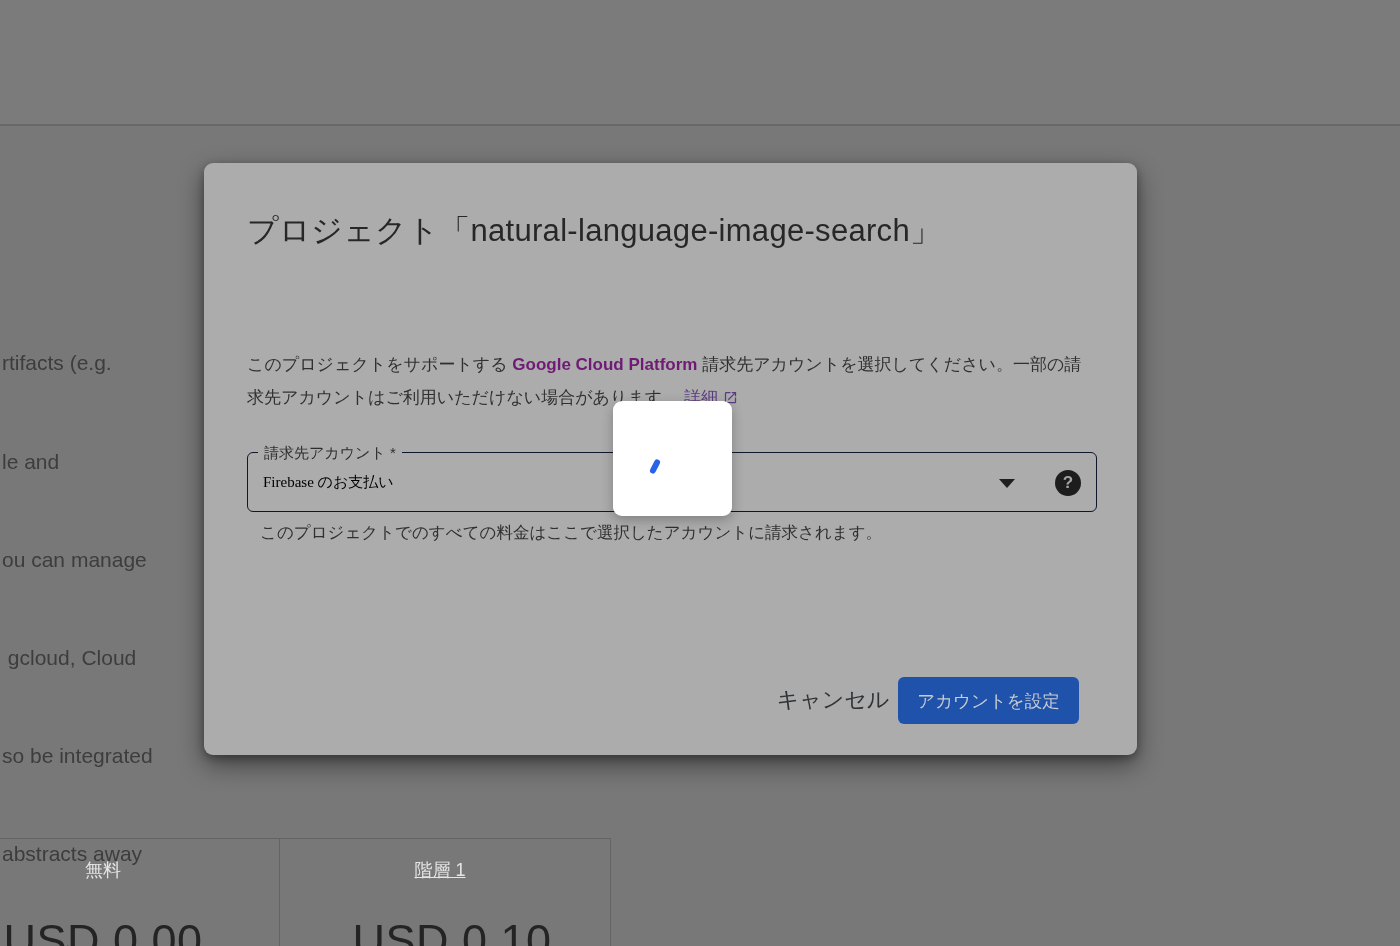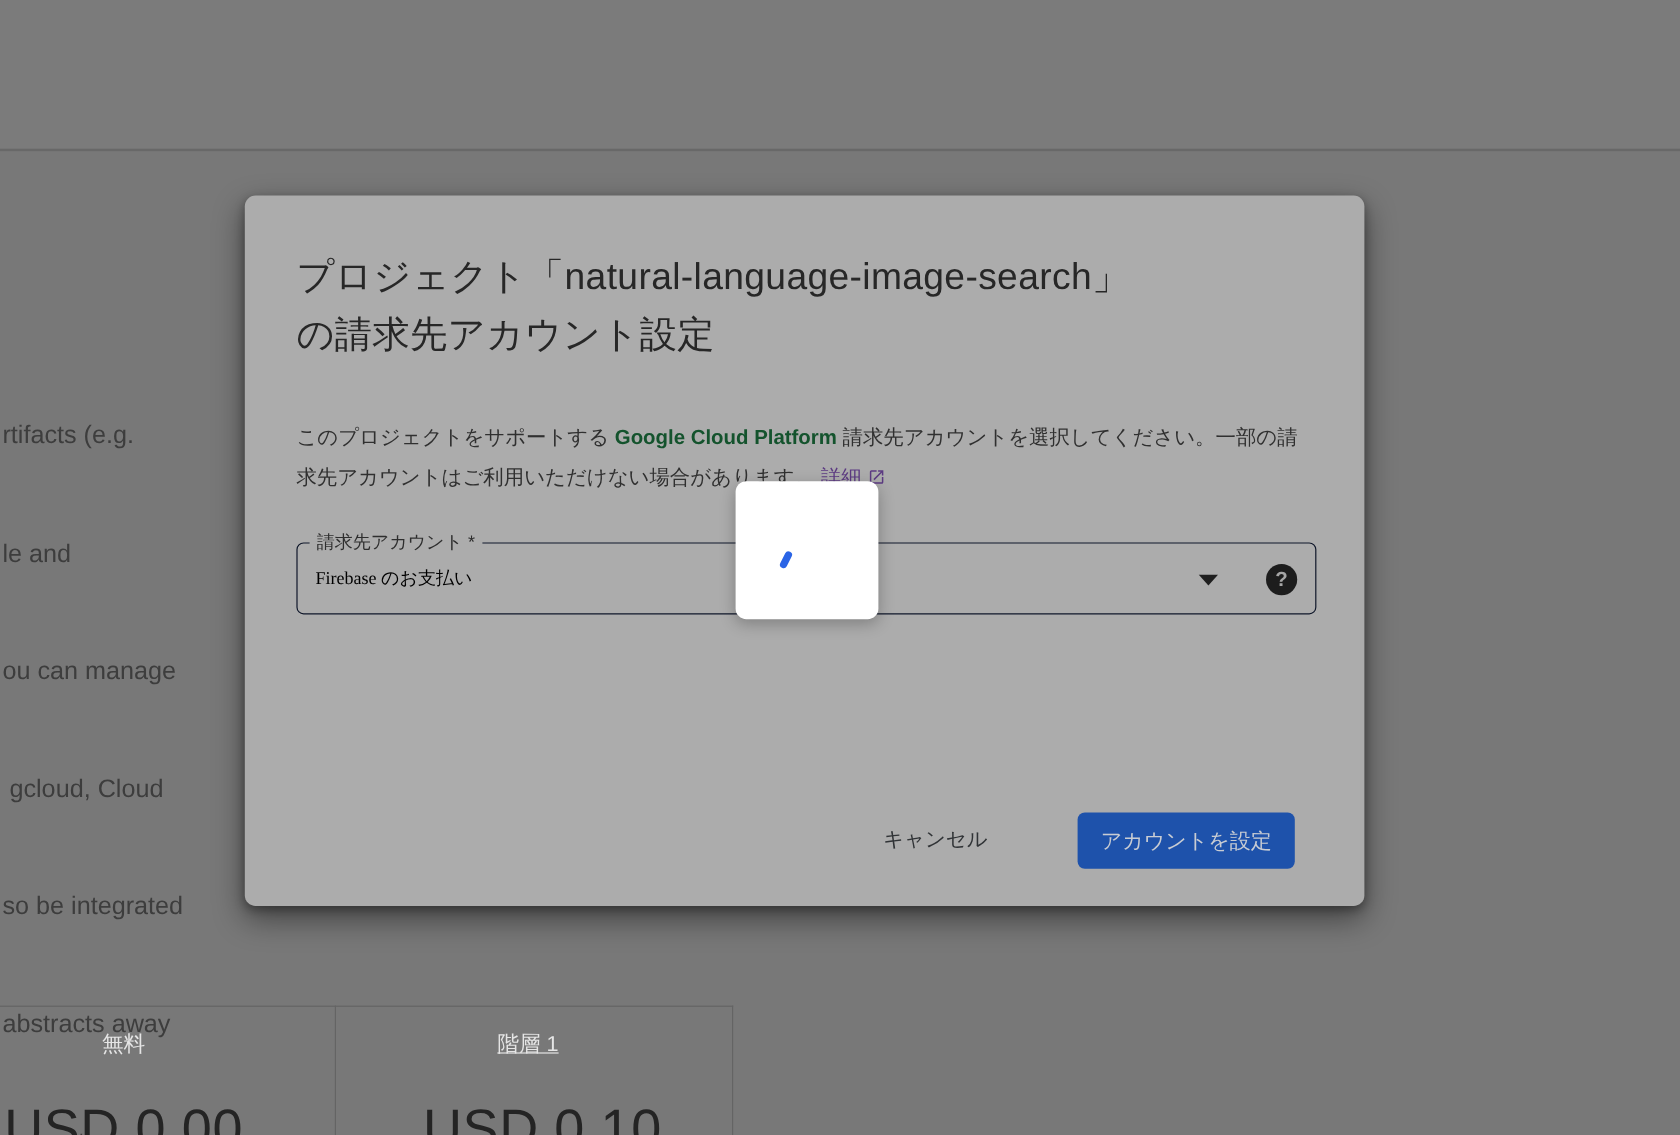--- a/index.html
+++ b/index.html
@@ -43,21 +43,21 @@
     padding-left:44px;
   }
   .dlg-title {
     position:absolute; left:43px; top:44px; width:860px;
     font-size:31px; line-height:48px; color:#272727; letter-spacing:0.3px;
   }
   .dlg-body {
     position:absolute; left:43px; top:185px; width:840px;
     font-size:17px; line-height:33px; color:#303030;
   }
-  .dlg-body .b { font-weight:bold; color:#14532d; }
+  .dlg-body .b { font-weight:bold; color:#701a75; }
   .link { color:#5c3a82; text-decoration:underline; cursor:pointer; }
   .extlink { color:#5c3a82; display:inline-block; vertical-align:-2px; margin-left:5px; cursor:pointer; }
 
   .field {
     position:absolute; left:43px; top:289px; width:850px; height:60px;
     border:1px solid #0f172a; border-radius:6px;
     display:flex; align-items:center; cursor:pointer;
   }
   .field-label {
     position:absolute; top:-10px; left:10px; background:#acacac;
@@ -72,22 +72,22 @@
   .help {
     position:absolute; right:15px; top:17px; width:26px; height:26px;
     border-radius:50%; background:#1d1d1d; color:#a6a6a6;
     font-size:17px; font-weight:bold; text-align:center; line-height:25px; cursor:pointer;
   }
   .helper {
     position:absolute; left:56px; top:359px;
     font-size:16.5px; color:#303030; white-space:pre;
   }
   .btn-cancel {
-    position:absolute; left:532px; top:518px; width:144px; height:38px;
-    line-height:38px; font-size:17px; color:#303336; cursor:pointer;
+    position:absolute; left:557px; top:518px; width:144px; height:38px;
+    line-height:38px; text-align:center; font-size:22px; color:#303336; cursor:pointer;
   }
   .btn-confirm {
     position:absolute; left:694px; top:514px; width:181px; height:47px;
     background:#1e52ab; border-radius:6px; color:#c8ccd3; font-size:17.5px;
     display:flex; align-items:center; justify-content:center; cursor:pointer;
   }
 
   
   .loading-card {
     position:absolute; left:613px; top:401px; width:119px; height:115px;
@@ -126,34 +126,34 @@
     <div class="pt-tier pt-tier1">無料</div>
     <div class="pt-tier pt-tier2">階層 1</div>
     <div class="pt-price pt-price1">USD 0.00</div>
     <div class="pt-price pt-price2">USD 0.10</div>
   </div>
 
   <div class="dialog">
 
     <div class="dlg-title">
       <div>プロジェクト「natural-language-image-search」</div>
-      <div>の請求先アカウント設定</div>
     </div>
 
     <div class="dlg-body"><span>このプロジェクトをサポートする </span><span class="b">Google Cloud Platform</span><span> 請求先アカウントを選択してください。一部の請求先アカウントはご利用いただけない場合があります。 </span><span class="link">詳細</span><span class="extlink"><svg width="15" height="15" viewBox="0 0 24 24">
             <path fill="currentColor" d="M19 19H5V5h7V3H5a2 2 0 0 0-2 2v14a2 2 0 0 0 2 2h14a2 2 0 0 0 2-2v-7h-2v7zM14 3v2h3.59l-9.83 9.83 1.41 1.41L19 6.41V10h2V3h-7z"></path>
           </svg></span></div>
 
     <div class="field">
       <span class="field-label">請求先アカウント *</span>
       <span class="field-value">Firebase のお支払い</span>
       <span class="caret"></span>
       <span class="help">?</span>
     </div>
 
+    <div class="helper">このプロジェクトでのすべての料金はここで選択したアカウントに請求されます。</div>
 
     <div class="btn-cancel">キャンセル</div>
     <div class="btn-confirm">アカウントを設定</div>
   </div>
 
   <div class="loading-card">
     <div class="spinner-dash"></div>
   </div>
 
 </div>

